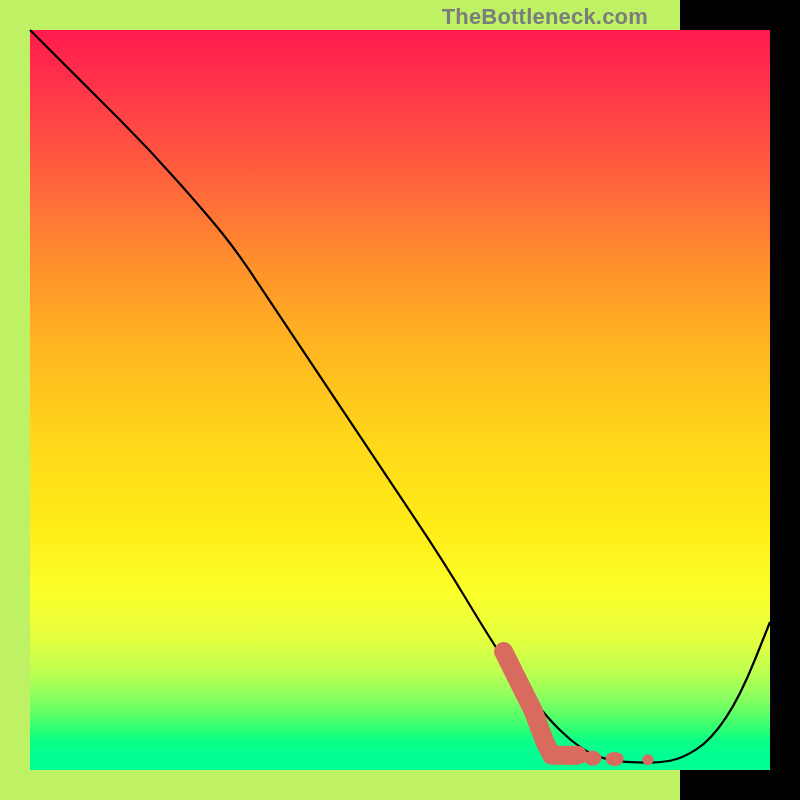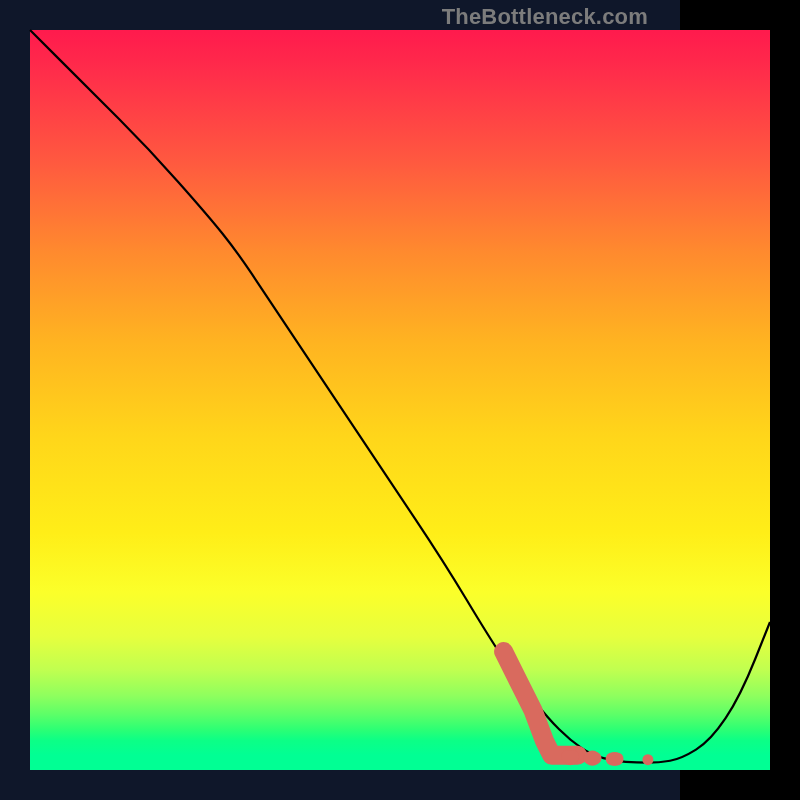--- a/index.html
+++ b/index.html
@@ -10,21 +10,21 @@
     background: #000;
     overflow: hidden;
     font-family: Arial, Helvetica, sans-serif;
   }
   .frame {
     position: absolute;
     top: 0;
     left: 0;
     width: 680px;
     height: 800px;
-    background: #0f172a;
+    background: #bef264;
   }
   .plot-area {
     position: absolute;
     top: 30px;
     left: 30px;
     width: 740px;
     height: 740px;
     
     background: linear-gradient(
       to bottom,

